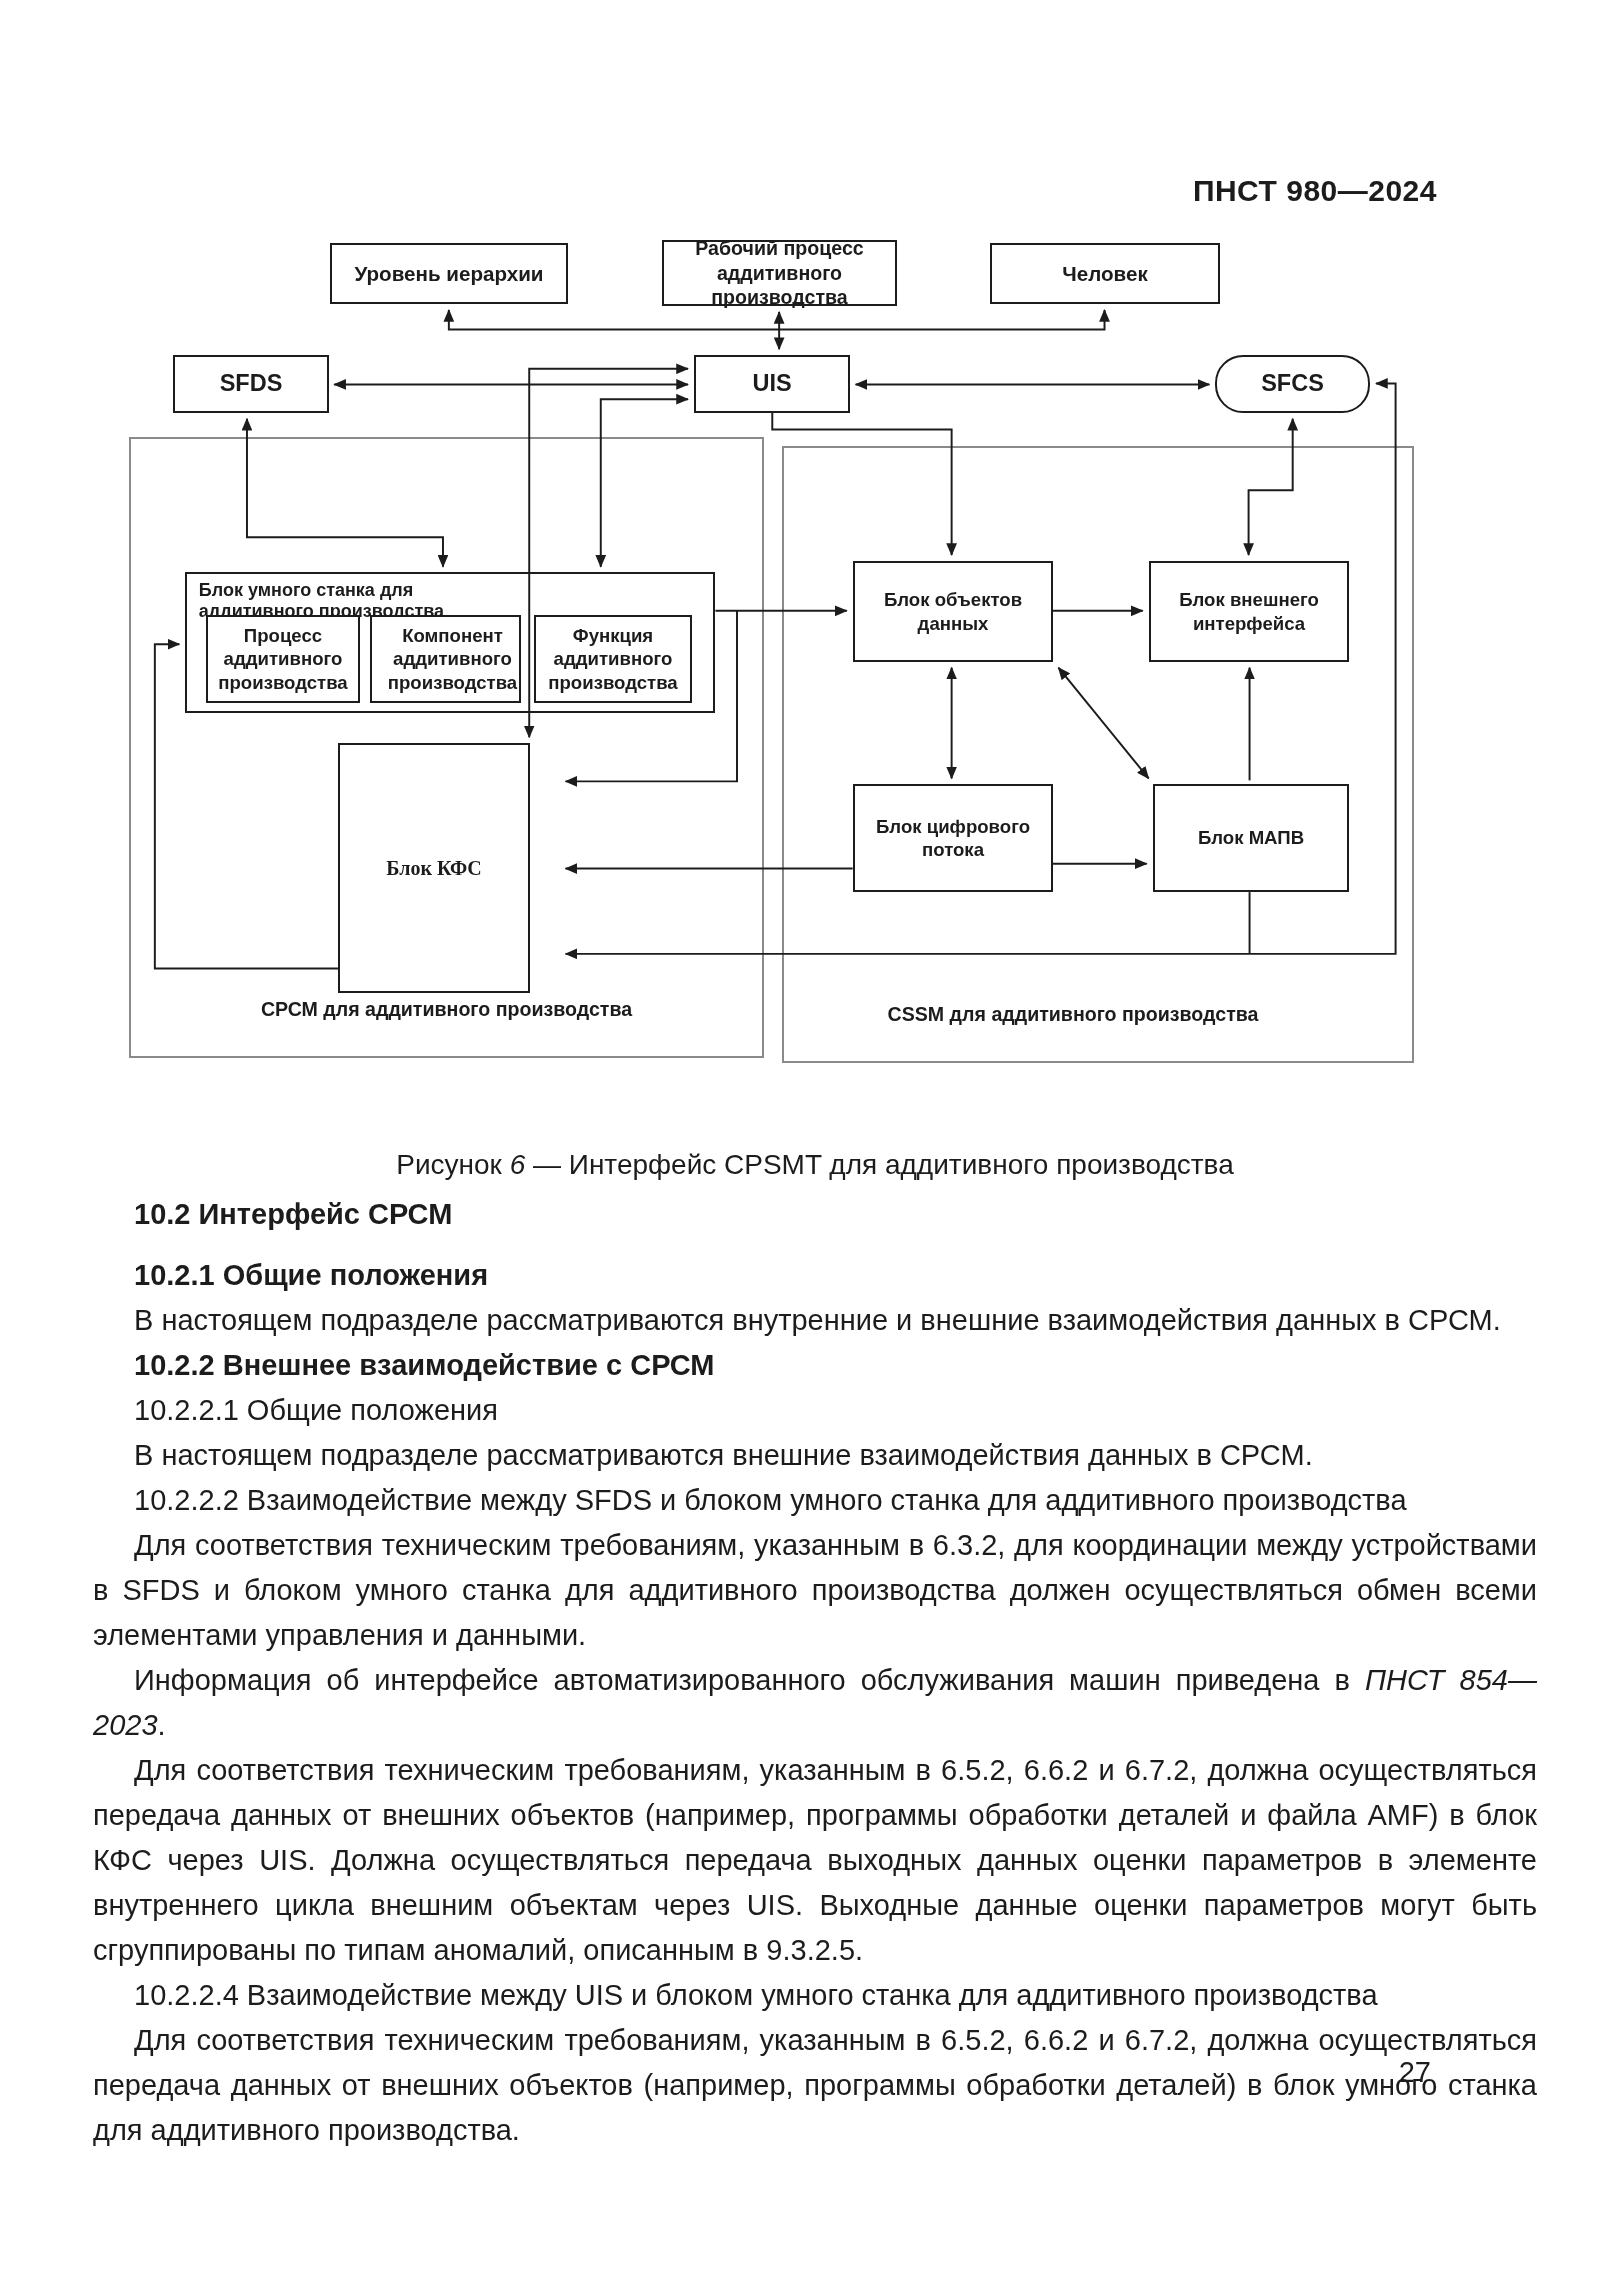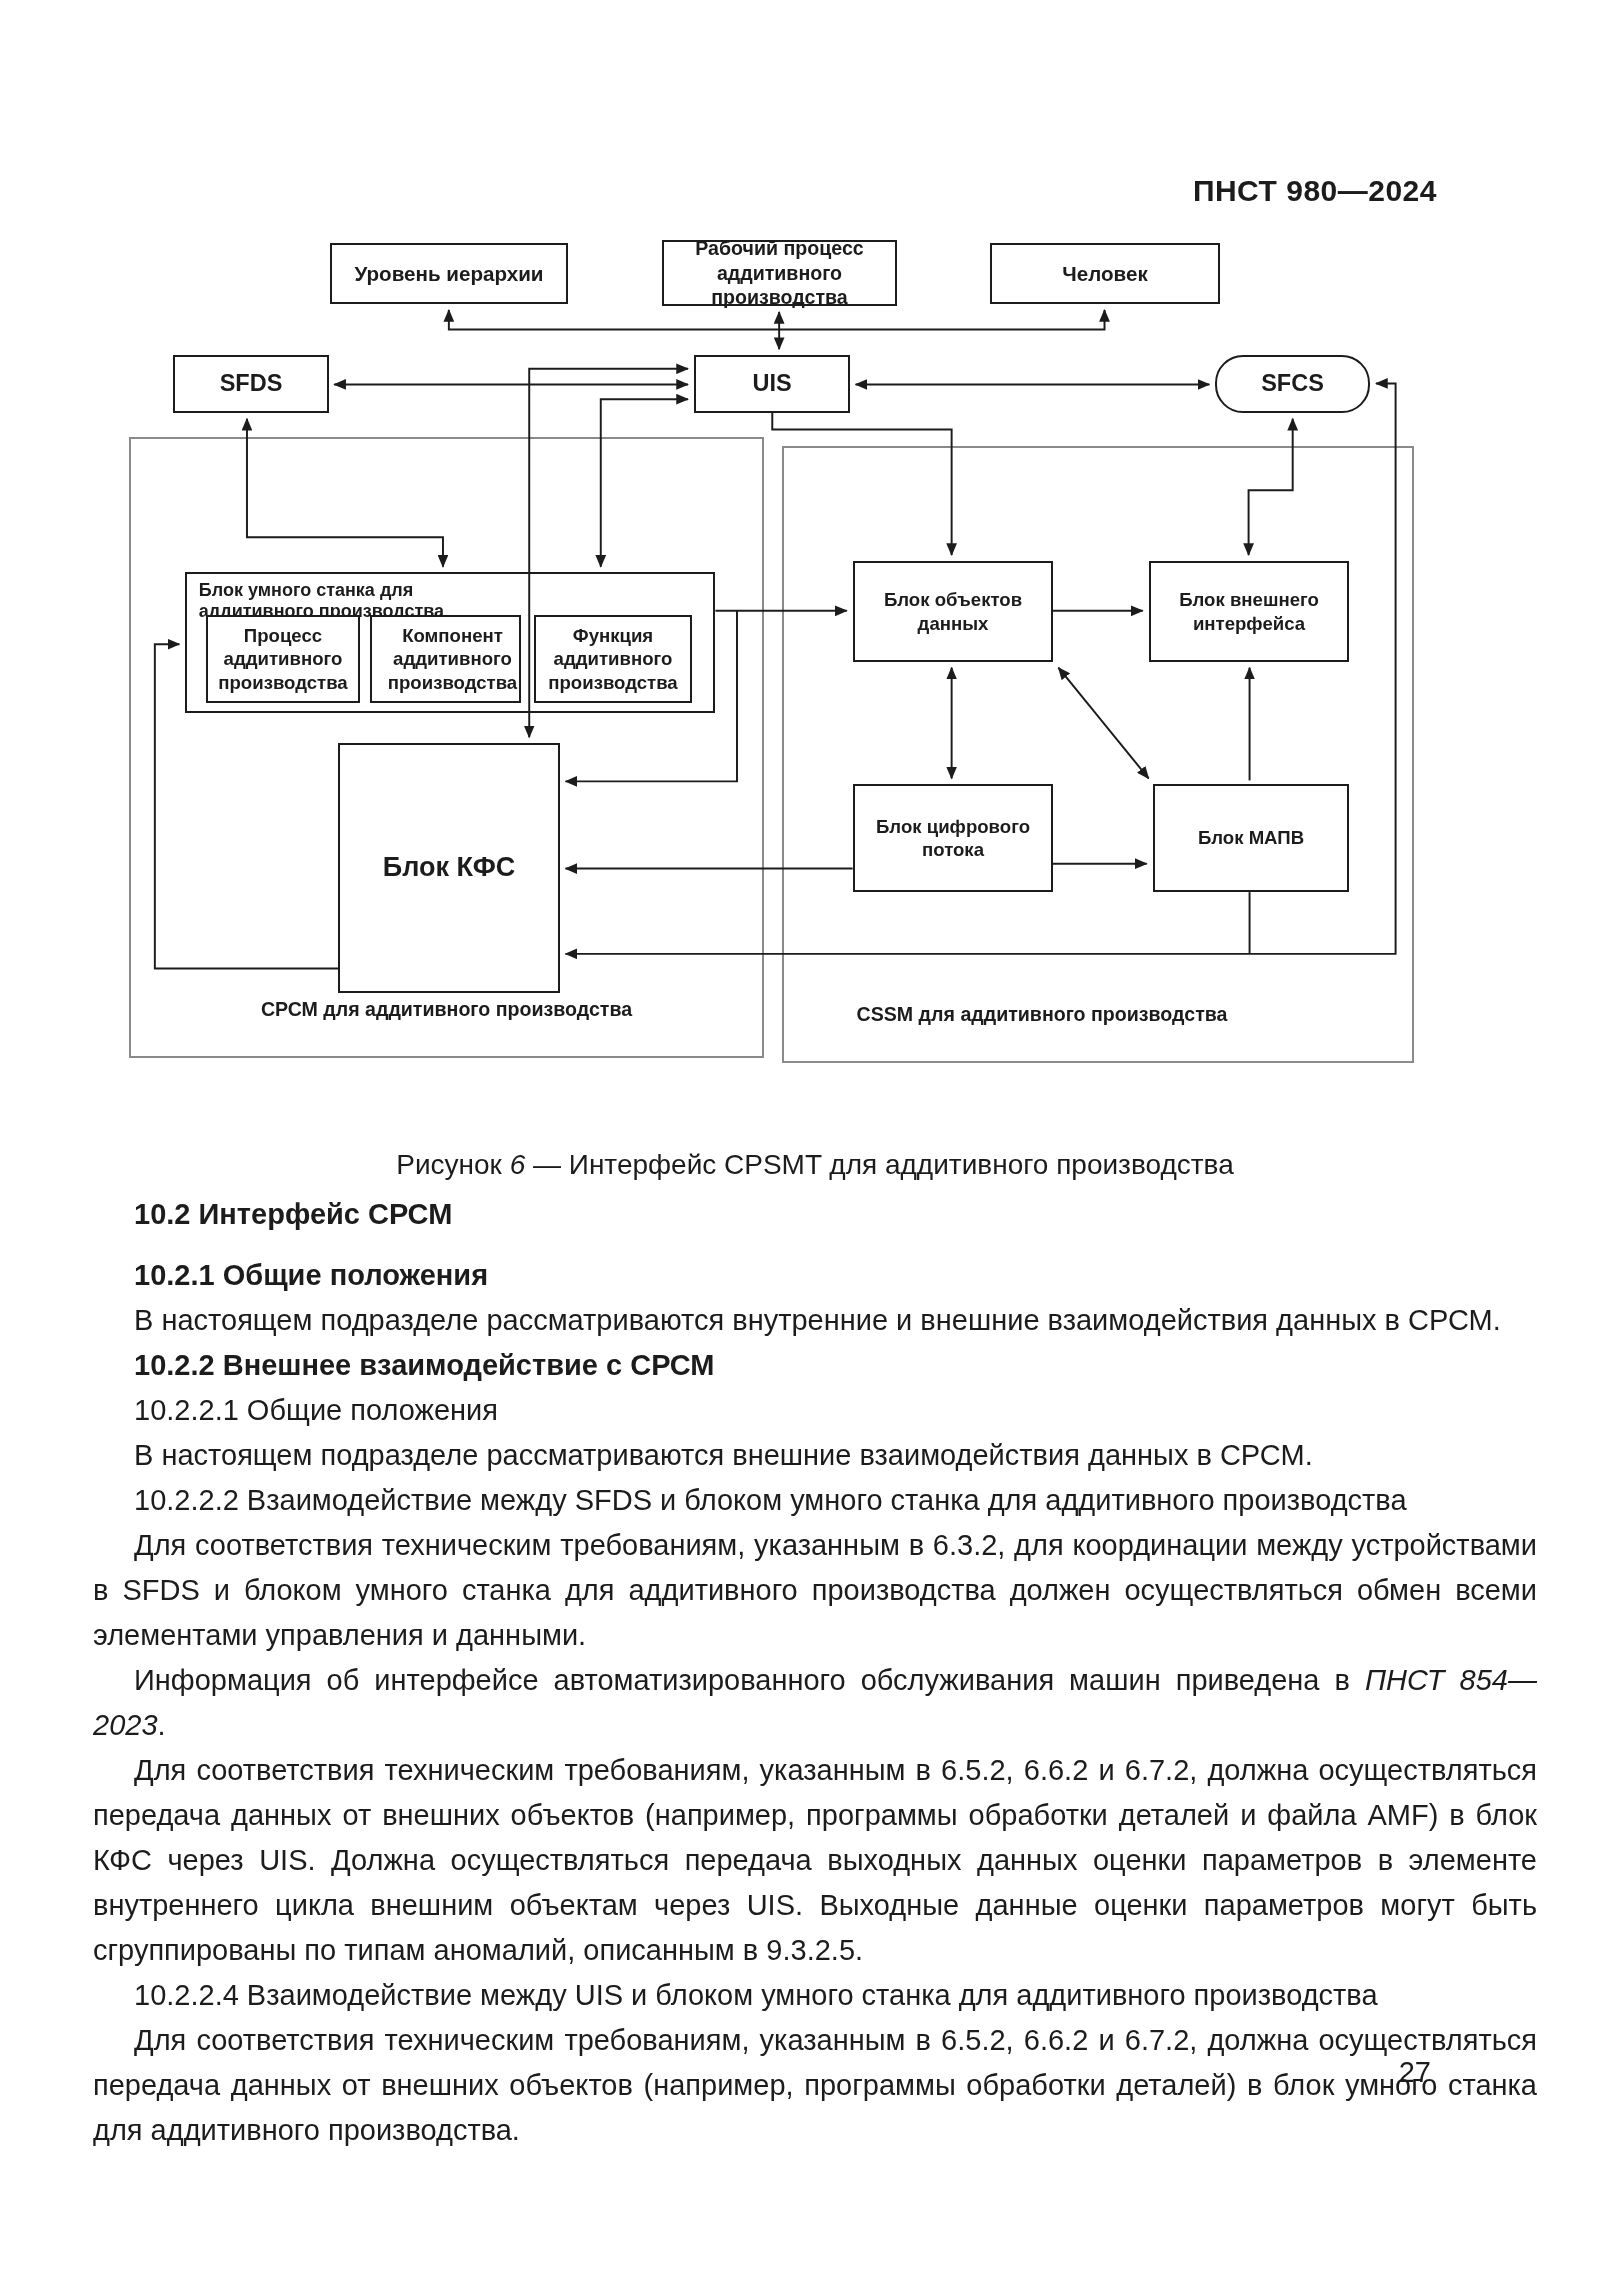--- a/index.html
+++ b/index.html
@@ -54,38 +54,38 @@
 
 <div class="page">
 
   <div class="header">ПНСТ 980—2024</div>
 
   <div class="fig">
 
     <div class="container-box" style="left:129px;top:437px;width:635px;height:621px;"></div>
     <div class="container-box" style="left:782px;top:446px;width:632px;height:617px;"></div>
     <div class="container-label" style="left:129px;top:998px;width:635px;">СРСМ для аддитивного производства</div>
-    <div class="container-label" style="left:782px;top:1003px;width:520px;">CSSM для аддитивного производства</div>
+    <div class="container-label" style="left:782px;top:1003px;width:520px;padding-left:31px;">CSSM для аддитивного производства</div>
 
     <div class="dbox" style="left:330px;top:243px;width:238px;height:61px;font-size:20.6px;">Уровень иерархии</div>
     <div class="dbox" style="left:662px;top:240px;width:235px;height:66px;font-size:19.6px;padding:0 5.9px;">Рабочий процесс аддитивного производства</div>
     <div class="dbox" style="left:990px;top:243px;width:230px;height:61px;font-size:20.6px;">Человек</div>
 
     <div class="dbox acr" style="left:173px;top:355px;width:156px;height:58px;">SFDS</div>
     <div class="dbox acr" style="left:694px;top:355px;width:156px;height:58px;">UIS</div>
     <div class="dbox acr" style="left:1215px;top:355px;width:155px;height:58px;border-radius:28px;">SFCS</div>
 
     <div class="dbox thin" style="left:185px;top:572px;width:530px;height:141px;align-items:flex-start;justify-content:flex-start;">
       <span class="smart-label">Блок умного станка для аддитивного производства</span>
     </div>
     <div class="dbox thin small" style="left:206px;top:615px;width:154px;height:88px;">Процесс аддитивного производства</div>
     <div class="dbox thin small" style="left:370px;top:615px;width:151px;height:88px;padding-left:14px;">Компонент аддитивного производства</div>
     <div class="dbox thin small" style="left:534px;top:615px;width:158px;height:88px;">Функция аддитивного производства</div>
 
-    <div class="dbox thin" style="left:338px;top:743px;width:222px;height:250px;font-size:27px;">Блок КФС</div>
+    <div class="dbox thin" style="left:338px;top:743px;width:192px;height:250px;font-size:20px;font-family:Liberation Serif, serif;">Блок КФС</div>
 
     <div class="dbox thin small" style="left:853px;top:561px;width:200px;height:101px;">Блок объектов данных</div>
     <div class="dbox thin small" style="left:1149px;top:561px;width:200px;height:101px;">Блок внешнего интерфейса</div>
     <div class="dbox thin small" style="left:853px;top:784px;width:200px;height:108px;">Блок цифрового потока</div>
     <div class="dbox thin small" style="left:1153px;top:784px;width:196px;height:108px;">Блок МАПВ</div>
 
     <svg width="1621" height="1108" viewBox="0 0 1654 1130">
       <defs>
         <marker id="ah" markerWidth="13" markerHeight="11" refX="12" refY="5.5" orient="auto-start-reverse" markerUnits="userSpaceOnUse">
           <path d="M0,0 L13,5.5 L0,11 Z" fill="#1c1c1c"></path>

